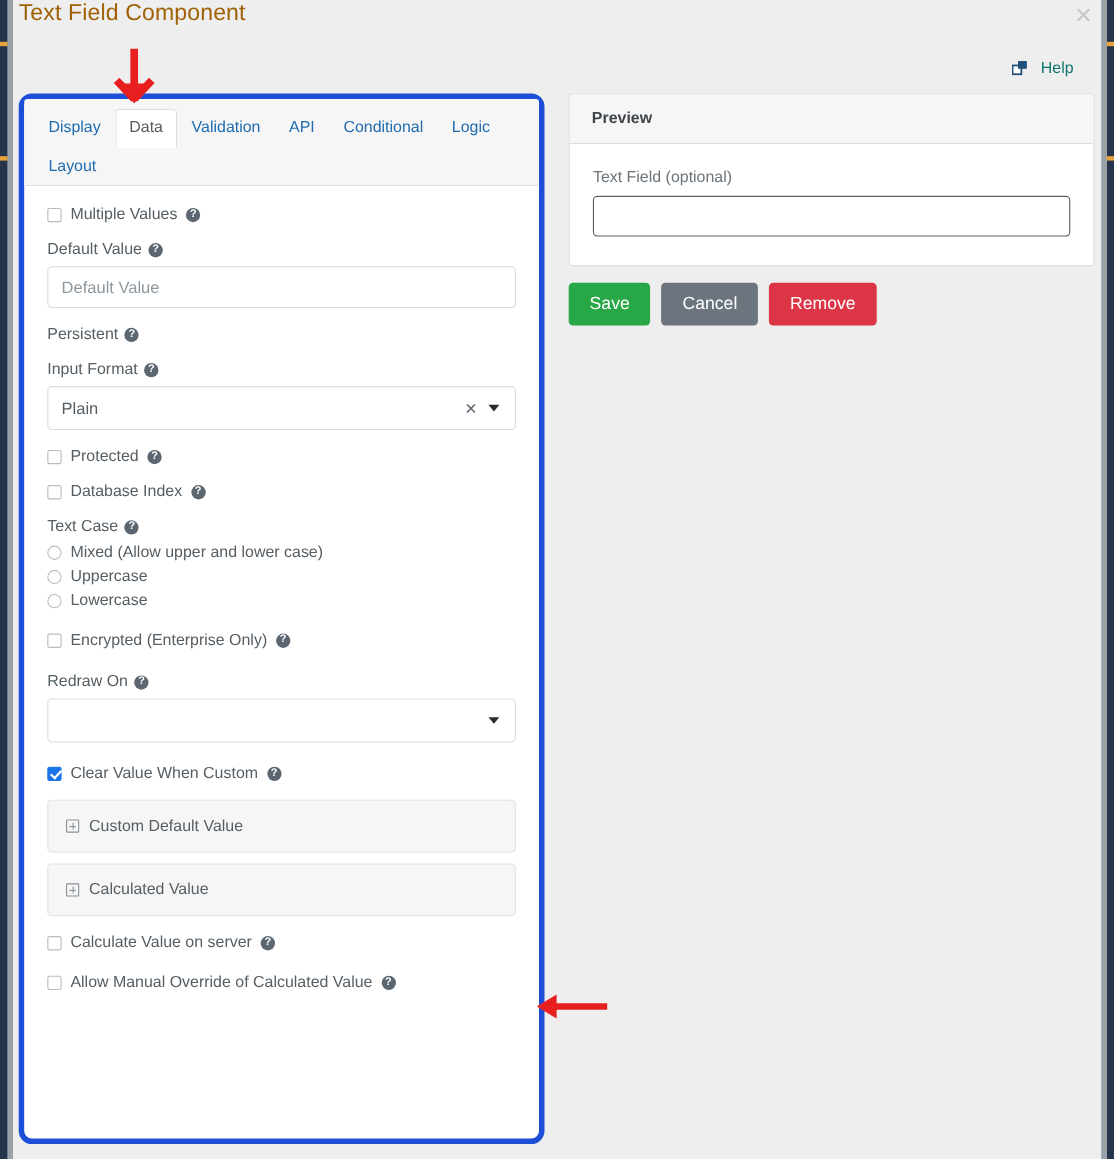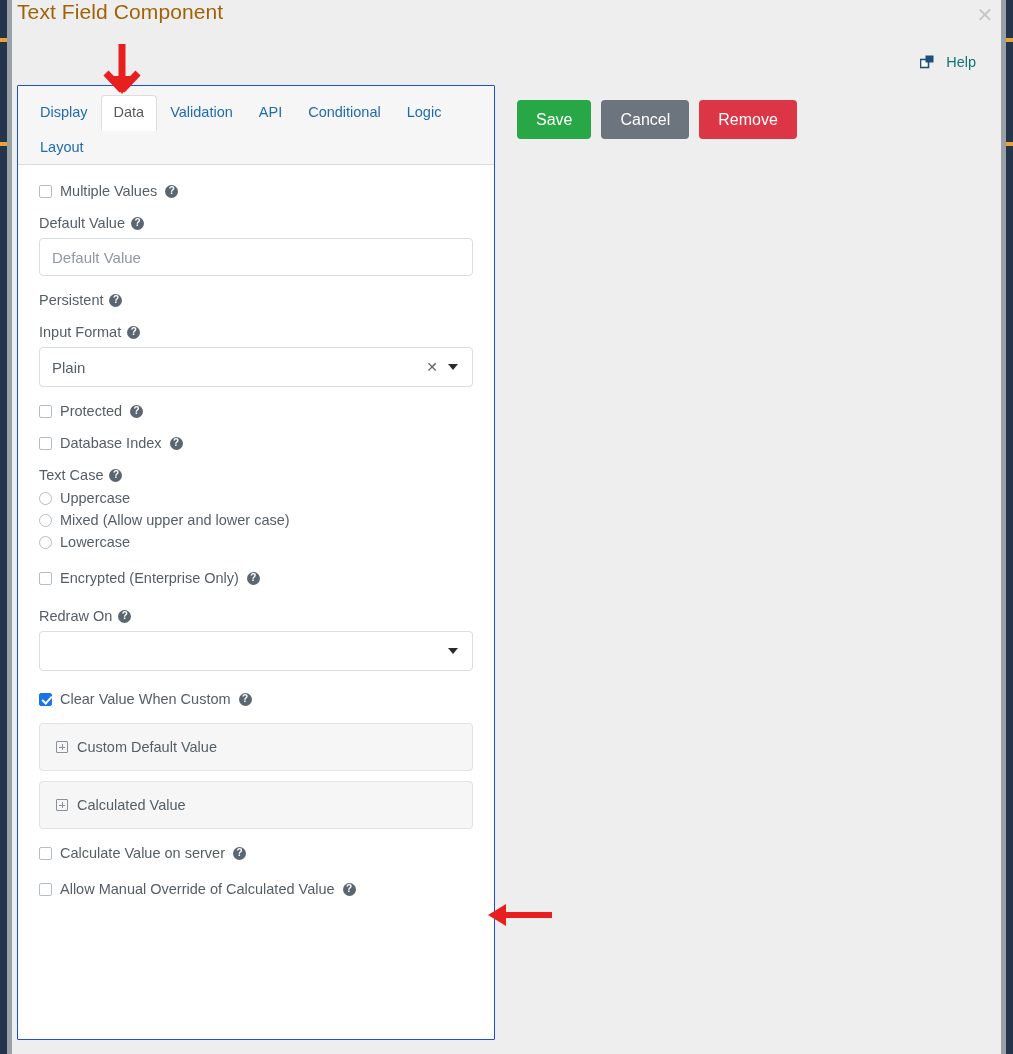--- a/index.html
+++ b/index.html
@@ -67,22 +67,22 @@
     color: #c7c7c7; font-size: 20px; line-height: 1; font-weight: 400;
   }
 
   
   .left-col {
     position: absolute; left: 5px; top: 85px;
     width: 478px; bottom: 10px;
   }
   .settings-card {
     background: #ffffff;
-    border: 1px solid #1d4ed8;
-    border-radius: 1px;
+    border: 5px solid #1d4ed8;
+    border-radius: 12px;
     min-height: 955px;
   }
   .tabbar {
     background: #f6f6f6;
     border-bottom: 1px solid #dddddd;
     padding: 9px 9px 0 9px;
     display: flex; flex-wrap: wrap;
     border-radius: 3px 3px 0 0;
   }
   .tab {
@@ -338,26 +338,26 @@
             <span class="help-q">?</span>
           </div>
 
           <div class="field">
             <div class="field-label">
               <span>Text Case</span>
               <span class="help-q">?</span>
             </div>
             <div class="radio-stack">
               <div class="radio-item">
+                <input type="radio" name="textcase" class="rbtn" id="tc-mixed" style="">
+                <label class="rbtn-label" for="tc-mixed">Mixed (Allow upper and lower case)</label>
+              </div>
+              <div class="radio-item">
                 <input type="radio" name="textcase" class="rbtn" id="tc-upper" style="">
                 <label class="rbtn-label" for="tc-upper">Uppercase</label>
-              </div>
-              <div class="radio-item">
-                <input type="radio" name="textcase" class="rbtn" id="tc-mixed" style="">
-                <label class="rbtn-label" for="tc-mixed">Mixed (Allow upper and lower case)</label>
               </div>
               <div class="radio-item">
                 <input type="radio" name="textcase" class="rbtn" id="tc-lower" style="">
                 <label class="rbtn-label" for="tc-lower">Lowercase</label>
               </div>
             </div>
           </div>
 
           <div class="check-row" style="margin-top:20px">
             <input type="checkbox" class="cbox" id="cb-enc" style="">
@@ -406,20 +406,27 @@
             <input type="checkbox" class="cbox" id="cb-override" style="">
             <label for="cb-override">Allow Manual Override of Calculated Value</label>
             <span class="help-q">?</span>
           </div>
 
         </div>
       </div>
     </div>
 
     <div class="right-col">
+      <div class="preview-card">
+        <div class="preview-head">Preview</div>
+        <div class="preview-body">
+          <div class="preview-label">Text Field (optional)</div>
+          <input class="preview-input" type="text" placeholder="" style="">
+        </div>
+      </div>
       <div class="btn-row">
         <button class="btn btn-save">Save</button>
         <button class="btn btn-cancel">Cancel</button>
         <button class="btn btn-remove">Remove</button>
       </div>
     </div>
 
   </div>
 
   <div class="anno anno-down">

